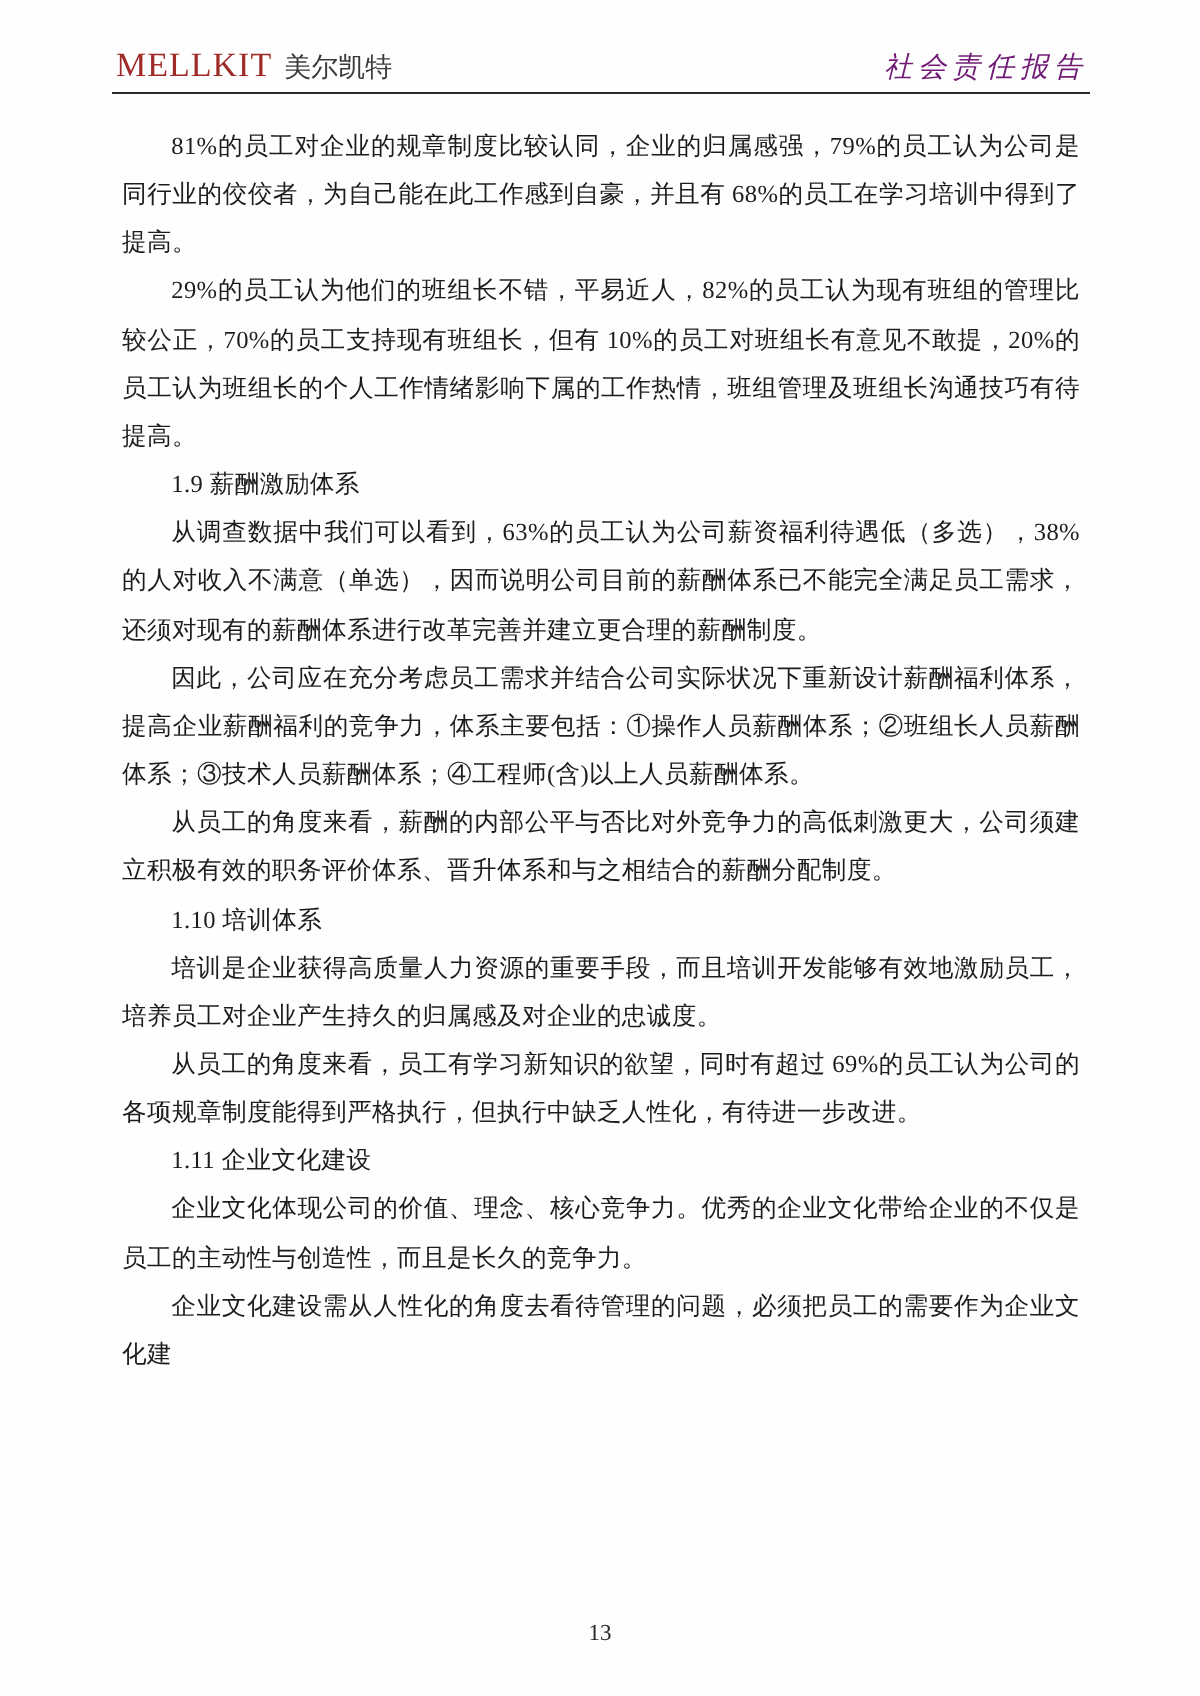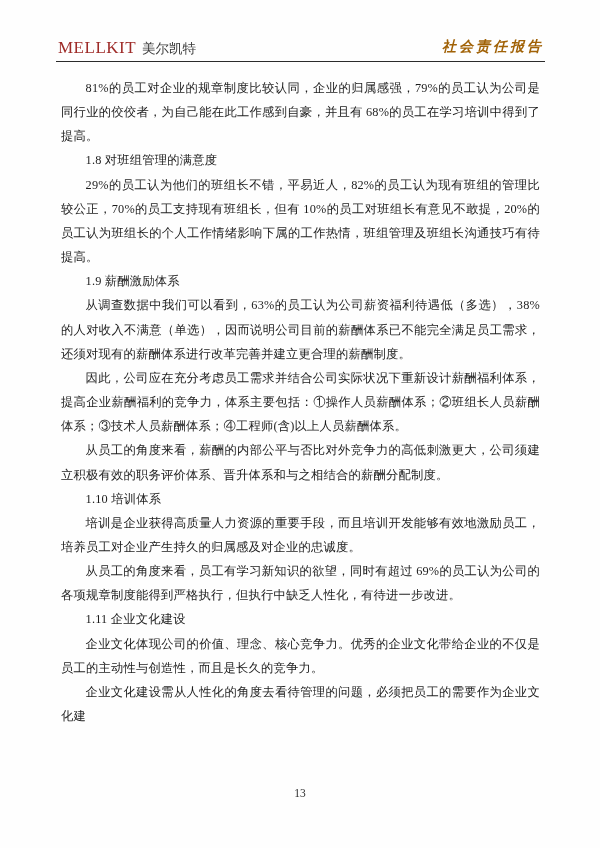--- a/index.html
+++ b/index.html
@@ -10,22 +10,22 @@
     height: 848px;
     margin: 0 auto;
     background: #fefefe;
     font-family: "Liberation Serif", "DejaVu Serif", serif;
     color: #1c1c1c;
     overflow: hidden;
   }
   .page-header {
     display: flex;
     justify-content: space-between;
-    align-items: flex-start;
-    padding: 38px 56px 0 58px;
+    align-items: flex-end;
+    padding: 23px 56px 0 58px;
   }
   .brand { white-space: nowrap; }
   .brand-en {
     font-size: 17px;
     letter-spacing: 0.5px;
     font-weight: 400;
   }
   .brand-cn {
     font-size: 13.5px;
     margin-left: 6px;
@@ -51,43 +51,42 @@
   }
   .doc-body p {
     margin: 0;
     text-indent: 2em;
   }
   .doc-heading { font-weight: 400; }
   .page-footer {
     position: absolute;
     left: 0;
     right: 0;
-    bottom: 49px;
+    bottom: 25px;
     text-align: center;
     font-size: 11.5px;
     color: #2a2a2a;
   }
 </style>
 </head>
 <body>
 
 <div class="page">
 
   <header class="page-header">
     <div class="brand">
       <span class="brand-en" style="color: rgb(158, 43, 40);">MELLKIT</span><span class="brand-cn" style="color: rgb(58, 58, 58);">美尔凯特</span>
     </div>
-    <div class="doc-title" style="color: #a16207; font-weight: bold;">社会责任报告</div>
+    <div class="doc-title" style="color: #701a75;">社会责任报告</div>
   </header>
 
   <hr class="header-rule" style="border-top-color: rgb(43, 43, 43);">
 
   <main class="doc-body">
       <p class="doc-para">81%的员工对企业的规章制度比较认同，企业的归属感强，79%的员工认为公司是同行业的佼佼者，为自己能在此工作感到自豪，并且有 68%的员工在学习培训中得到了提高。</p>
-      <p class="doc-heading">1.8 对班组管理的满意度</p>
       <p class="doc-para">29%的员工认为他们的班组长不错，平易近人，82%的员工认为现有班组的管理比较公正，70%的员工支持现有班组长，但有 10%的员工对班组长有意见不敢提，20%的员工认为班组长的个人工作情绪影响下属的工作热情，班组管理及班组长沟通技巧有待提高。</p>
       <p class="doc-heading">1.9 薪酬激励体系</p>
       <p class="doc-para">从调查数据中我们可以看到，63%的员工认为公司薪资福利待遇低（多选），38%的人对收入不满意（单选），因而说明公司目前的薪酬体系已不能完全满足员工需求，还须对现有的薪酬体系进行改革完善并建立更合理的薪酬制度。</p>
       <p class="doc-para">因此，公司应在充分考虑员工需求并结合公司实际状况下重新设计薪酬福利体系，提高企业薪酬福利的竞争力，体系主要包括：①操作人员薪酬体系；②班组长人员薪酬体系；③技术人员薪酬体系；④工程师(含)以上人员薪酬体系。</p>
       <p class="doc-para">从员工的角度来看，薪酬的内部公平与否比对外竞争力的高低刺激更大，公司须建立积极有效的职务评价体系、晋升体系和与之相结合的薪酬分配制度。</p>
       <p class="doc-heading">1.10 培训体系</p>
       <p class="doc-para">培训是企业获得高质量人力资源的重要手段，而且培训开发能够有效地激励员工，培养员工对企业产生持久的归属感及对企业的忠诚度。</p>
       <p class="doc-para">从员工的角度来看，员工有学习新知识的欲望，同时有超过 69%的员工认为公司的各项规章制度能得到严格执行，但执行中缺乏人性化，有待进一步改进。</p>
       <p class="doc-heading">1.11 企业文化建设</p>
       <p class="doc-para">企业文化体现公司的价值、理念、核心竞争力。优秀的企业文化带给企业的不仅是员工的主动性与创造性，而且是长久的竞争力。</p>

